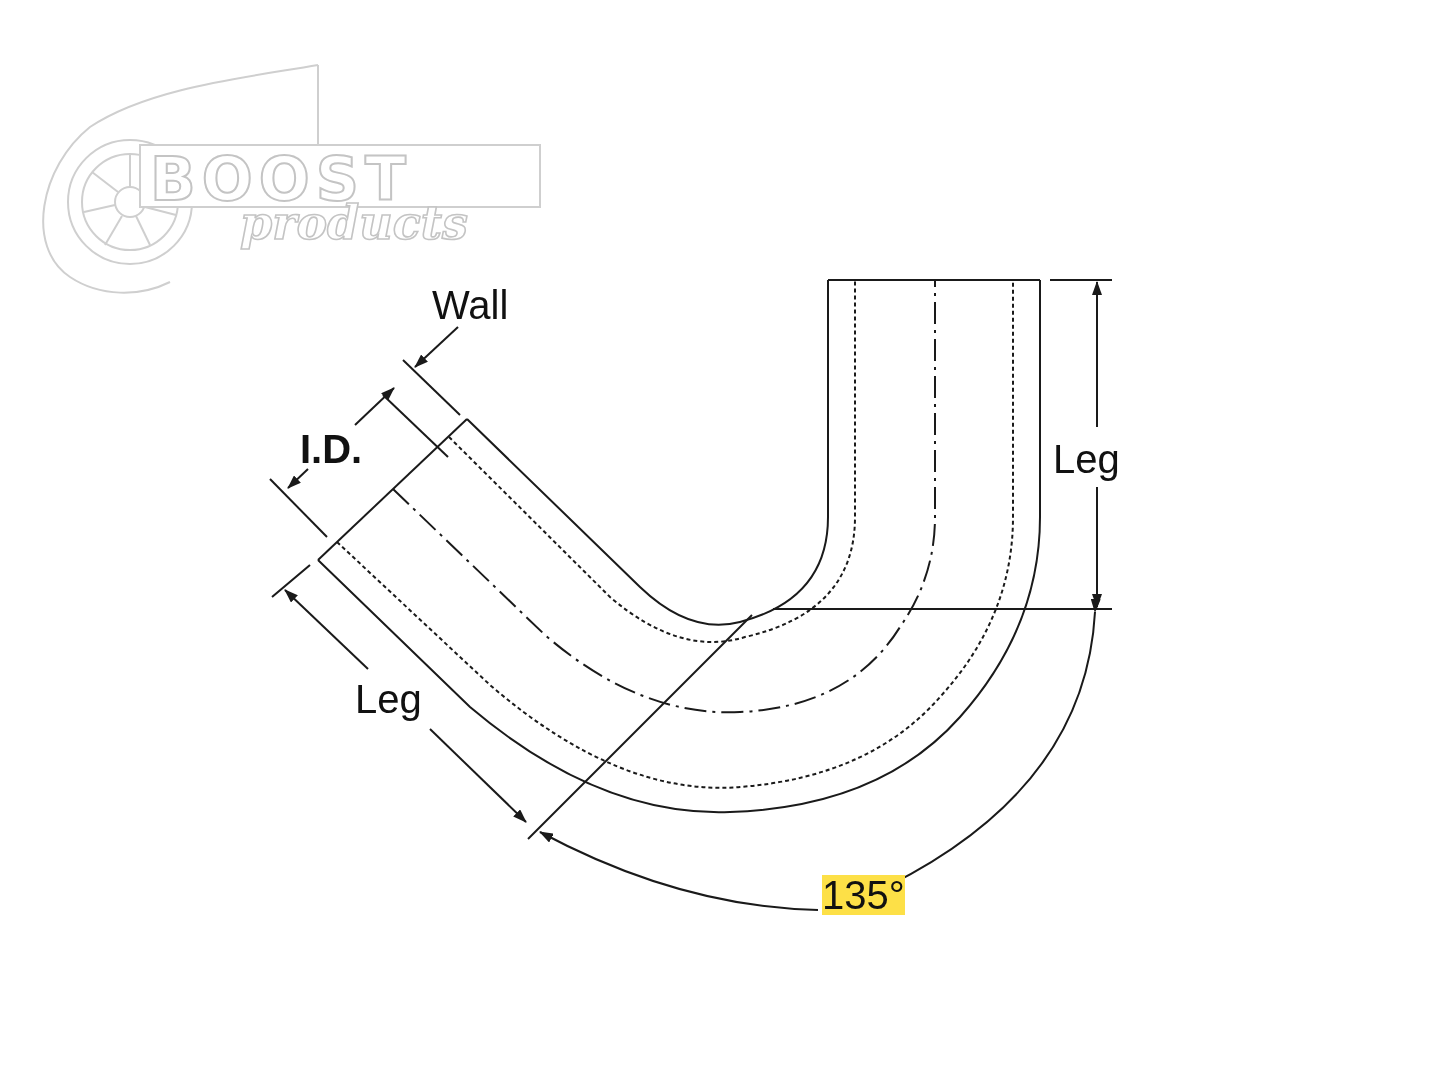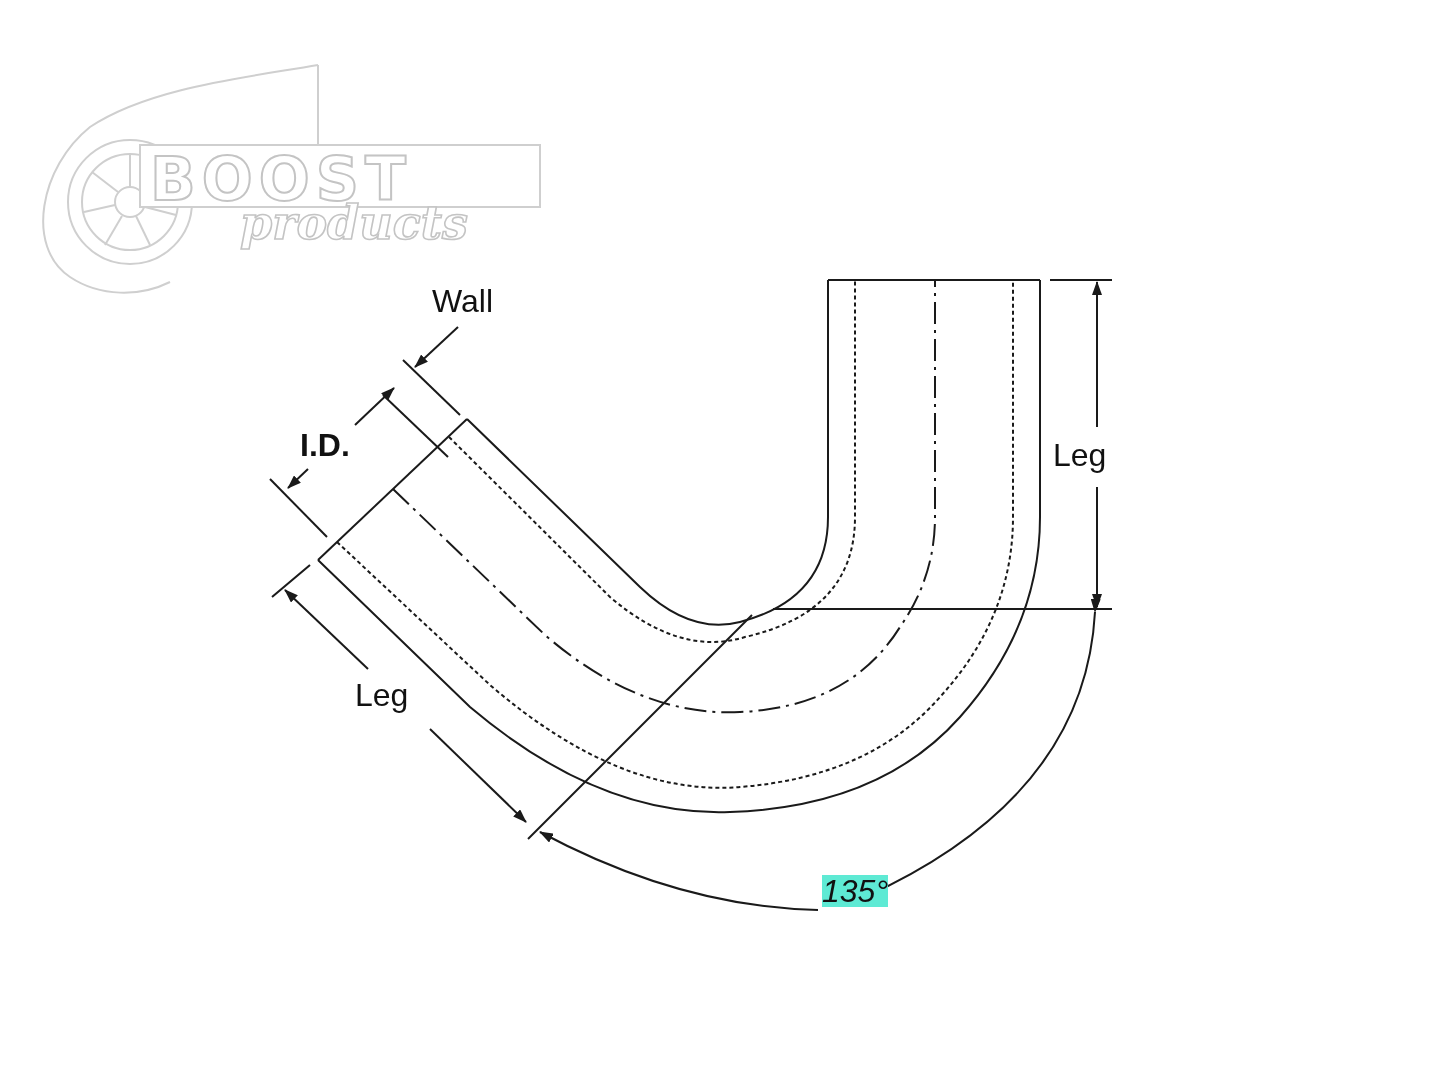--- a/index.html
+++ b/index.html
@@ -1,18 +1,18 @@
 <!DOCTYPE html>
 <html><head>
 <meta charset="utf-8">
 <style>
   html, body { margin: 0; padding: 0; background: #ffffff; }
   body { width: 1445px; height: 1084px; position: relative; overflow: hidden; font-family: "Liberation Sans", sans-serif; }
   #stage { position: absolute; left: 0; top: 17px; width: 1272px; height: 1084px; }
-  .lbl { position: absolute; font-family: "Liberation Sans", sans-serif; color: #111111; font-size: 32px; line-height: 1; white-space: nowrap; }
+  .lbl { position: absolute; font-family: "Liberation Sans", sans-serif; color: #111111; font-size: 40px; line-height: 1; white-space: nowrap; }
 </style>
 </head>
 <body>
 
 <div id="stage">
   <svg width="1445" height="1084" viewBox="0 0 1445 1084" xmlns="http://www.w3.org/2000/svg">
     <defs>
       <marker id="arr" markerWidth="14" markerHeight="10" refX="13" refY="5" orient="auto" markerUnits="userSpaceOnUse">
         <path d="M0,0 L14,5 L0,10 Z" fill="#1a1a1a"></path>
       </marker>
@@ -90,14 +90,14 @@
     <g stroke="#1a1a1a" stroke-width="2" fill="none">
       <line x1="403" y1="343" x2="460" y2="398"></line>
       <line x1="458" y1="310" x2="415" y2="350" marker-end="url(#arr)"></line>
     </g>
   </svg>
 
   <div class="lbl" style="left:432px; top:268px;">Wall</div>
   <div class="lbl" style="left:300px; top:412px;font-weight:bold;">I.D.</div>
   <div class="lbl" style="left:1053px; top:418px; background:#ffffff; padding:4px 0;">Leg</div>
   <div class="lbl" style="left:355px; top:662px;">Leg</div>
-  <div class="lbl" style="left:822px; top:858px; background:#5eead4;font-style:italic;">135°</div>
+  <div class="lbl" style="left:822px; top:858px; background:#fde047;">135°</div>
 </div>
 
 </body></html>

